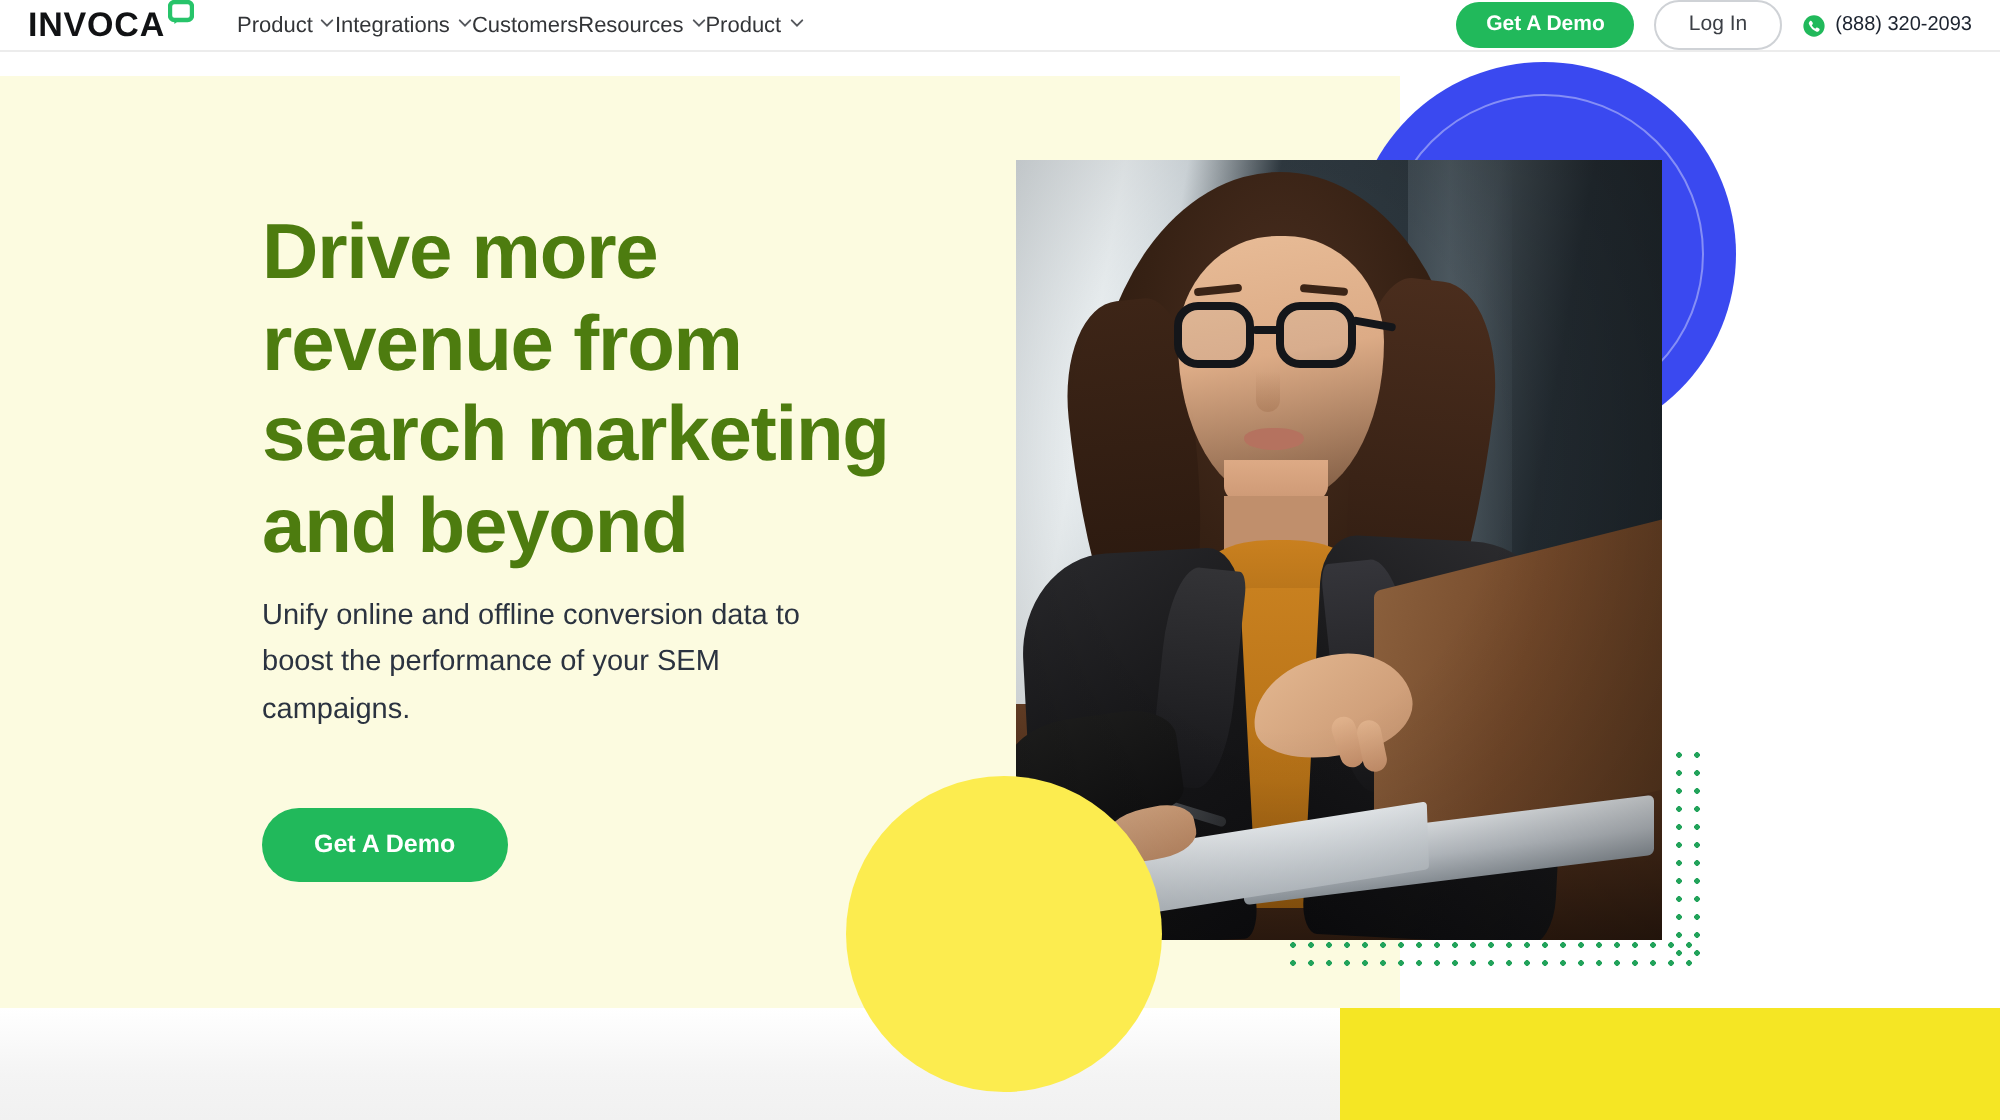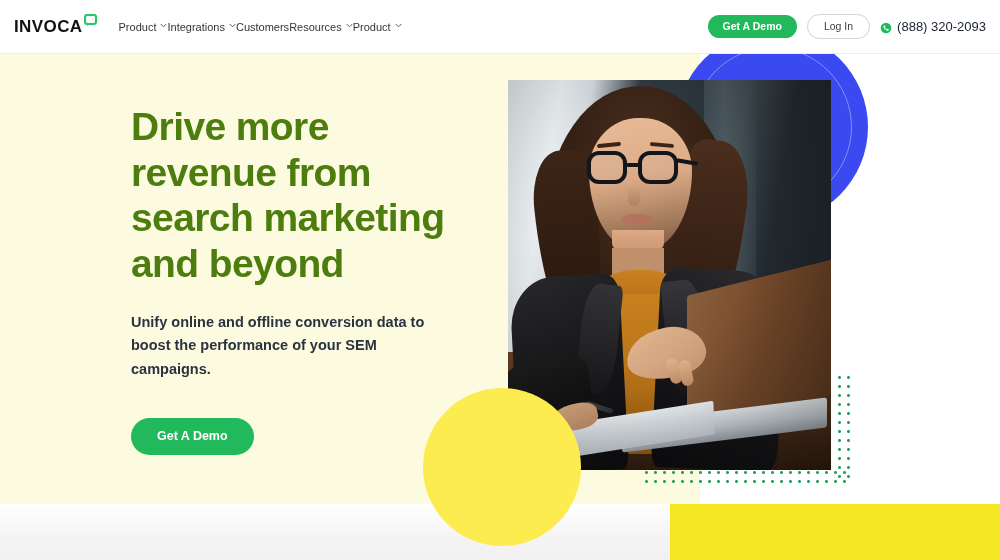--- a/index.html
+++ b/index.html
@@ -25,21 +25,21 @@
     position: absolute;
     left: 0; top: 38px;
     width: 700px; height: 466px;
     background: #FCFBE0;
   }
 
   
   .header {
     position: absolute;
     left: 0; top: 0;
-    width: 1000px; height: 54px;
+    width: 1000px; height: 26px;
     background: #ffffff;
     border-bottom: 1px solid #ececec;
     display: flex;
     align-items: center;
     z-index: 40;
   }
 
   .logo {
     display: flex;
     align-items: flex-start;
@@ -112,23 +112,23 @@
     border: 1px solid #cfd2d6;
     border-radius: 14px;
     padding: 6px 16px;
     cursor: pointer;
     line-height: 1;
     font-family: "Liberation Sans", sans-serif;
     white-space: nowrap;
   }
   .phone {
     display: flex;
-    align-items: flex-end;
+    align-items: center;
     gap: 5px;
-    font-size: 13px;
+    font-size: 10px;
     color: #1d2430;
     font-weight: 500;
     cursor: pointer;
     white-space: nowrap;
   }
   .phone-icon { width: 12px; height: 12px; display: block; }
 
   
   .blue-circle {
     position: absolute;
@@ -403,25 +403,25 @@
     z-index: 20;
   }
   .headline {
     font-size: 39px;
     line-height: 1.17;
     font-weight: 700;
     color: #4d7c0f;
     letter-spacing: -0.6px;
   }
   .subhead {
-    margin-top: 24px;
+    margin-top: 10px;
     font-size: 14.5px;
     line-height: 1.65;
     color: #2b3340;
-    font-weight: 700;
+    font-weight: 400;
     width: 300px;
   }
   .btn-demo-lg {
     margin-top: 36px;
     background: #21B95B;
     color: #ffffff;
     font-size: 12.5px;
     font-weight: 700;
     border: none;
     border-radius: 20px;

